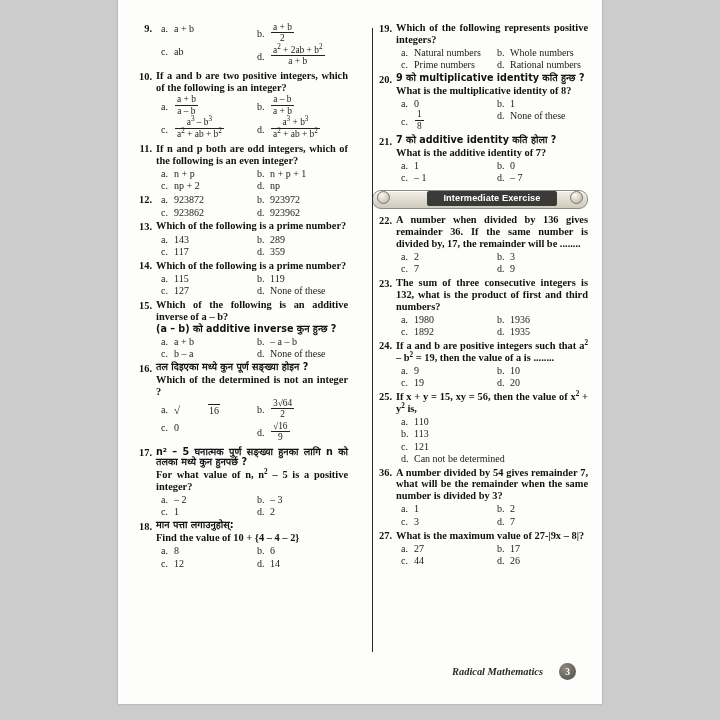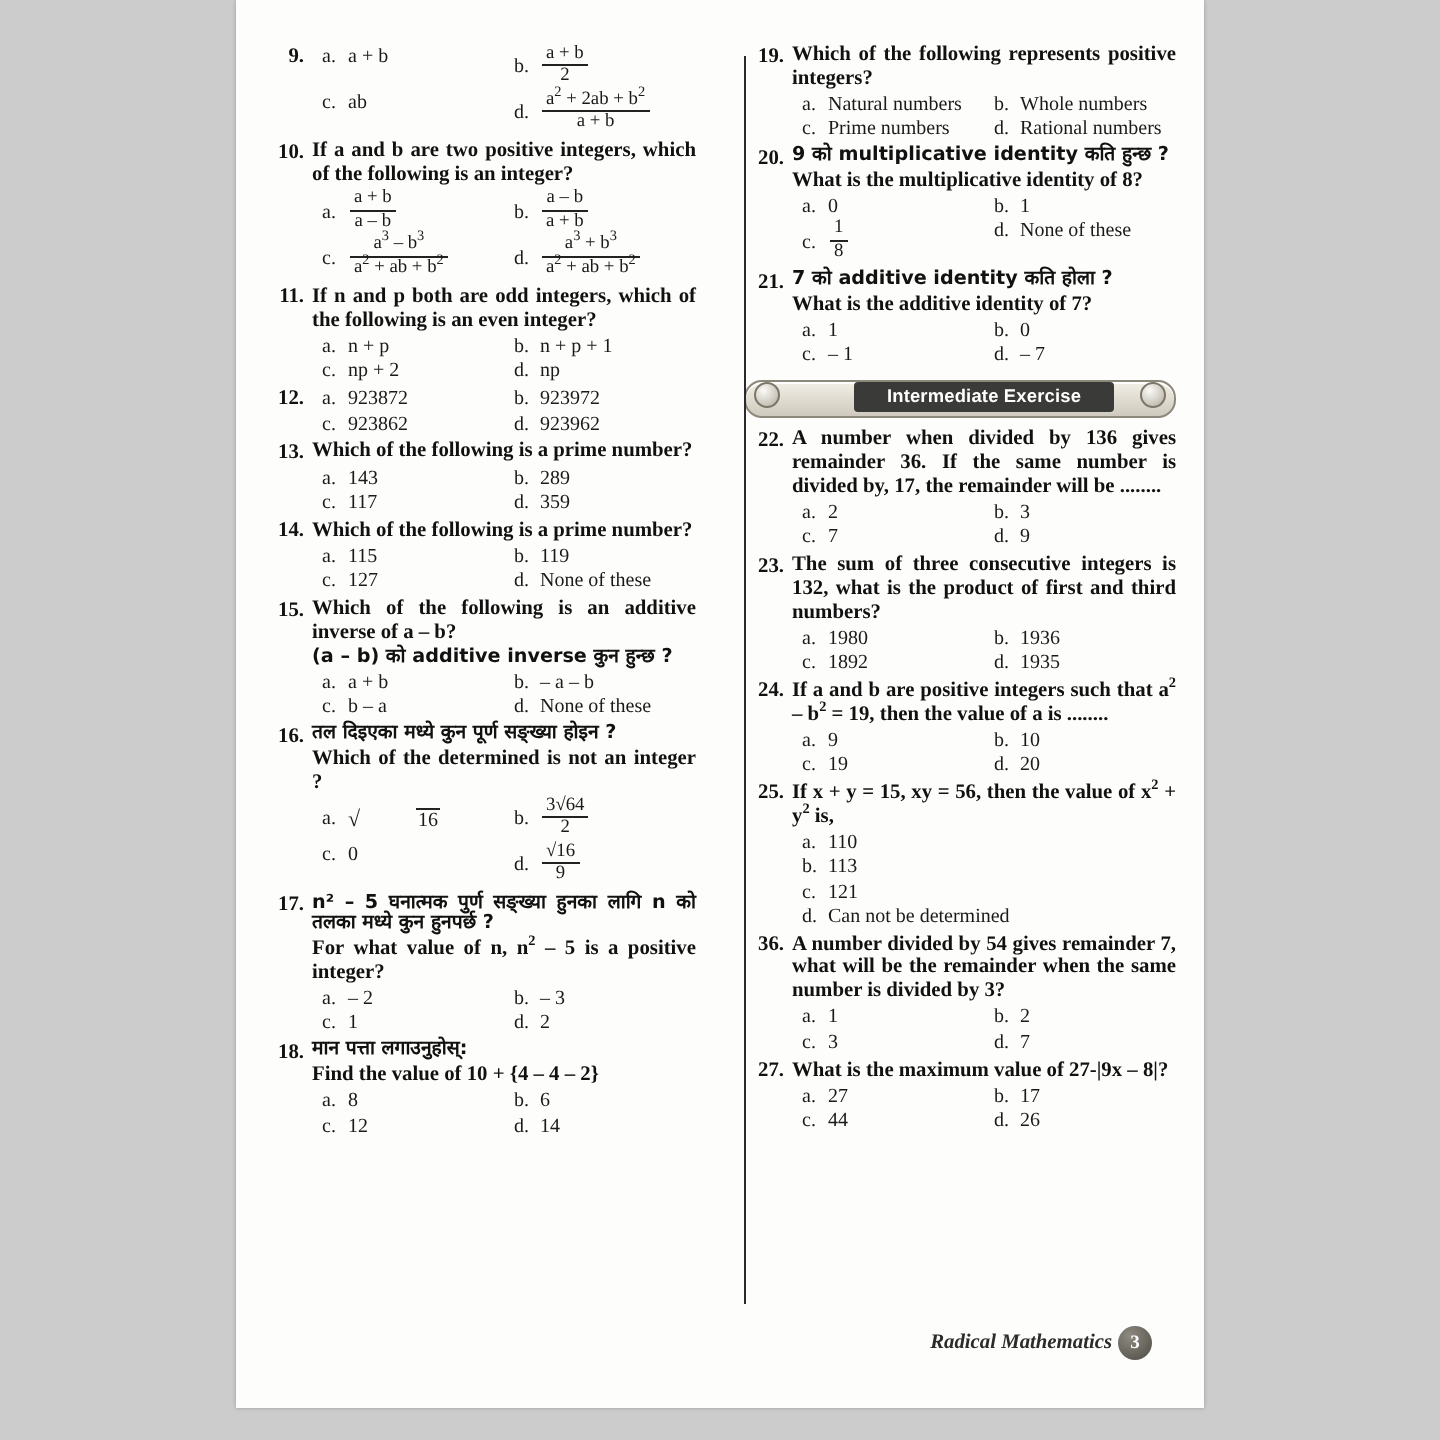--- a/index.html
+++ b/index.html
@@ -146,21 +146,21 @@
     border-radius:2px;
     white-space:nowrap;
   }
 
   
   .footer{
     position:absolute;
     right:26px; bottom:24px;
     display:flex;
     align-items:center;
-    gap:3px;
+    gap:16px;
     margin-left:25px;
   }
   .footer .ftext{
     font-family:"Liberation Serif", serif;
     font-style:italic;
     font-weight:bold;
     font-size:10.4px;
     color:#2b2b2b;
   }
   .footer .pagecircle{

